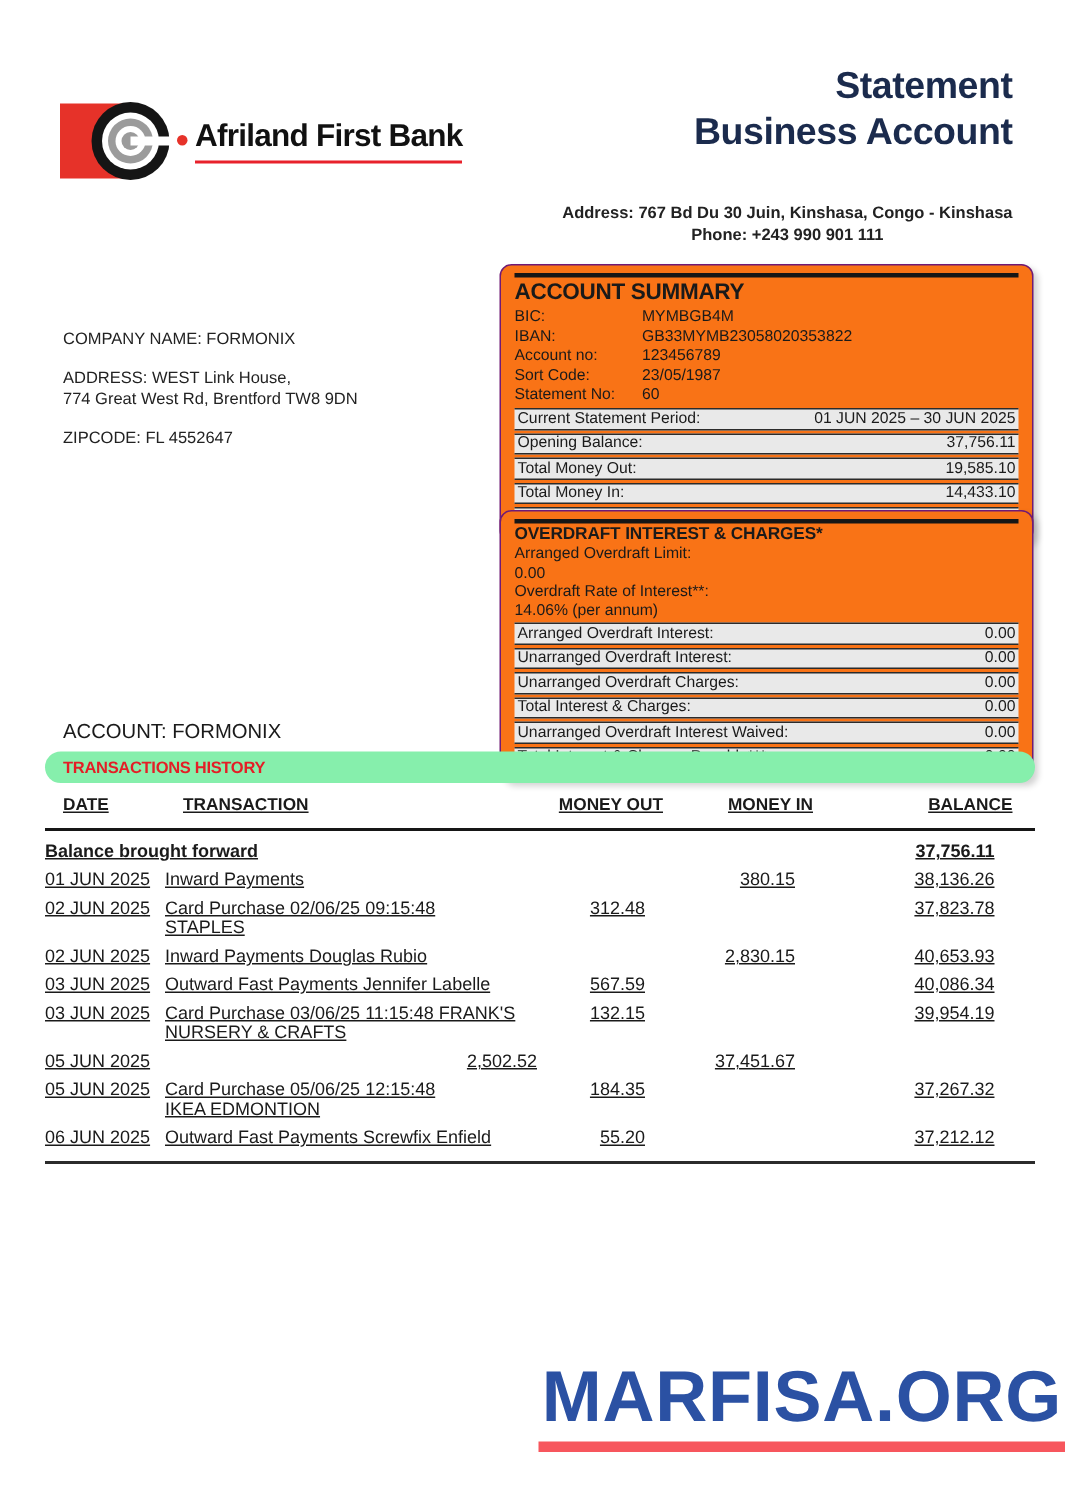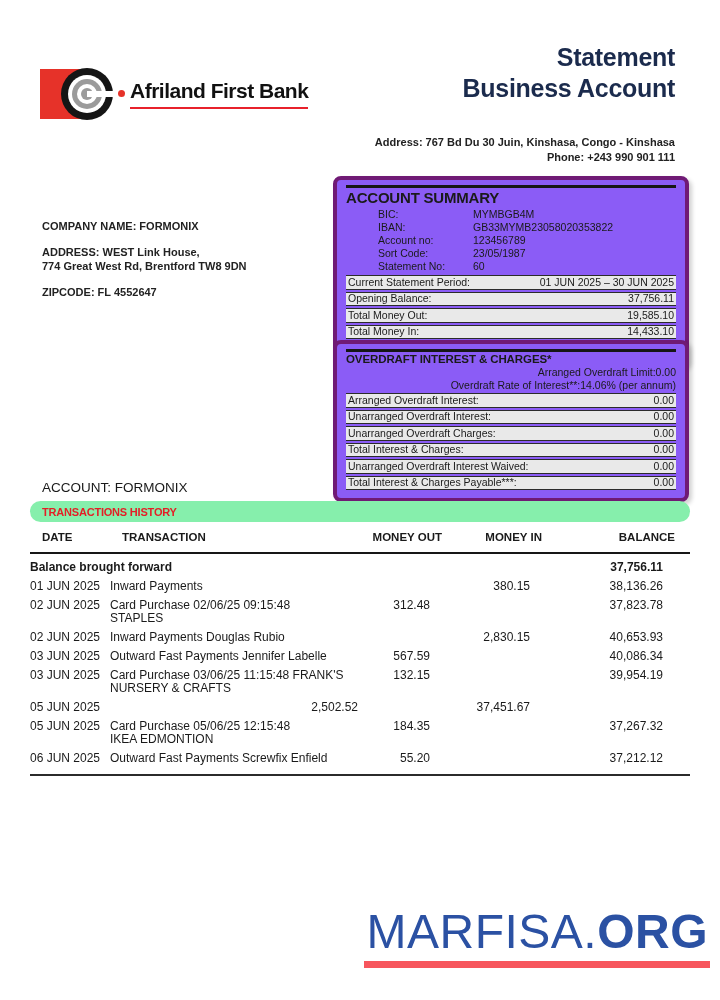--- a/index.html
+++ b/index.html
@@ -18,64 +18,64 @@
   .ring.c4 { left:37px; top:20px; width:20px; height:20px; background:#ffffff; }
   .ring.c5 { left:41px; top:24px; width:12px; height:12px; background:#9b9b9b; }
   .logo-slit { position:absolute; left:47px; top:27px; width:27px; height:6px; background:#ffffff; }
   .logo-dot  { position:absolute; left:78px; top:26px; width:7px; height:7px; border-radius:50%; background:#e63229; }
   .logo-text { font-size:21px; font-weight:bold; letter-spacing:-0.5px; color:#111;
                border-bottom:2.5px solid #e8212b; padding-bottom:4px; white-space:nowrap; }
 
   
   .title { position:absolute; right:45px; top:42px; text-align:right;
            font-size:25px; line-height:31px; font-weight:bold; color:#1b2b4d; letter-spacing:-0.3px; }
-  .bank-contact { position:absolute; right:45px; top:135px; text-align:right;
+  .bank-contact { position:absolute; right:45px; top:135px; text-align:center;
                   font-size:11px; font-weight:bold; line-height:15px; color:#222; }
 
   
-  .company { position:absolute; left:42px; top:219px; font-size:11px; font-weight:bold; line-height:14px; color:#222; }
+  .company { position:absolute; left:42px; top:219px; font-size:11px; font-weight:normal; line-height:14px; color:#222; }
   .company .gap { height:12px; }
 
   
-  .box { position:absolute; left:333px; width:356px; background:#8b5cf6;
-         border:4px solid #701a75; border-radius:8px; padding:5px 9px 8px 9px;
+  .box { position:absolute; left:333px; width:356px; background:#f97316;
+         border:1px solid #701a75; border-radius:8px; padding:5px 9px 8px 9px;
          box-shadow:3px 3px 4px rgba(0,0,0,0.18); }
   .box-summary { top:176px; }
   .box-overdraft { top:340px; }
   .box-rule { border-top:3px solid #161616; }
   .box-title-lg { font-size:15px; font-weight:bold; letter-spacing:-0.2px; padding:1px 0 2px 0; }
   .box-title-sm { font-size:11.5px; font-weight:bold; letter-spacing:-0.1px; padding:1px 0 1px 0; }
   .info-row { display:flex; font-size:10.5px; line-height:13px; }
-  .info-row .lbl { width:95px; flex:0 0 auto;margin-left:32px; }
-  .info-row.spread { justify-content:flex-end; line-height:12.5px; }
+  .info-row .lbl { width:85px; flex:0 0 auto; }
+  .info-row.spread { justify-content:flex-end; line-height:12.5px;flex-direction:column; }
   .data-row { display:flex; justify-content:space-between; background:#e9e9e9;
               border-top:1.5px solid #2b2b2b; border-bottom:1.5px solid #2b2b2b;
               margin-top:2px; padding:0.5px 2px; font-size:10.5px; line-height:11.5px; }
 
   
   .account-heading { position:absolute; left:42px; top:480px; font-size:13.5px; font-weight:normal; }
   .history-bar { position:absolute; left:30px; top:501px; width:660px; height:21px;
                  background:#86efac; border-radius:11px; display:flex; align-items:center; padding-left:12px; }
   .history-bar .bar-label { color:#e41e26; font-size:11px; font-weight:bold; letter-spacing:-0.2px; }
 
   .tx-table { position:absolute; left:30px; top:531px; width:660px; }
-  .tx-grid { display:grid; grid-template-columns:80px 248px 72px 100px 133px; padding-left:12px; align-items:start; }
+  .tx-grid { display:grid; grid-template-columns:80px 248px 72px 100px 133px; padding-left:12px; align-items:start;text-decoration:underline; }
   .tx-head { font-size:11.5px; font-weight:bold; padding-bottom:9px; border-bottom:2px solid #161616; }
   .col-right { text-align:right; }
   .tx-row { font-size:12px; line-height:13px; padding:3px 0; }
   .tx-row .desc { white-space:pre-line; }
   .tx-row.opening { font-weight:bold; padding-top:7px; }
   .tx-row.opening .span2 { grid-column:1 / 3; }
   .tx-bottom-rule { border-top:2px solid #2b2b2b; margin-top:6px; }
 
   
   .site-footer { position:absolute; right:10px; top:906px; }
   .site-link { display:inline-block; font-size:48px; letter-spacing:0.5px; color:#2b51a3;
                border-bottom:7px solid #f7565d; padding:0 2px 3px 2px; line-height:52px; }
-  .site-link .w-med { font-weight:400; }
+  .site-link .w-med { font-weight:700; }
   .site-link .w-bold { font-weight:800; }
 </style>
 </head>
 <body>
 
 <div class="page">
 
   <div class="logo">
     <div class="logo-mark">
       <div class="logo-square"></div>

